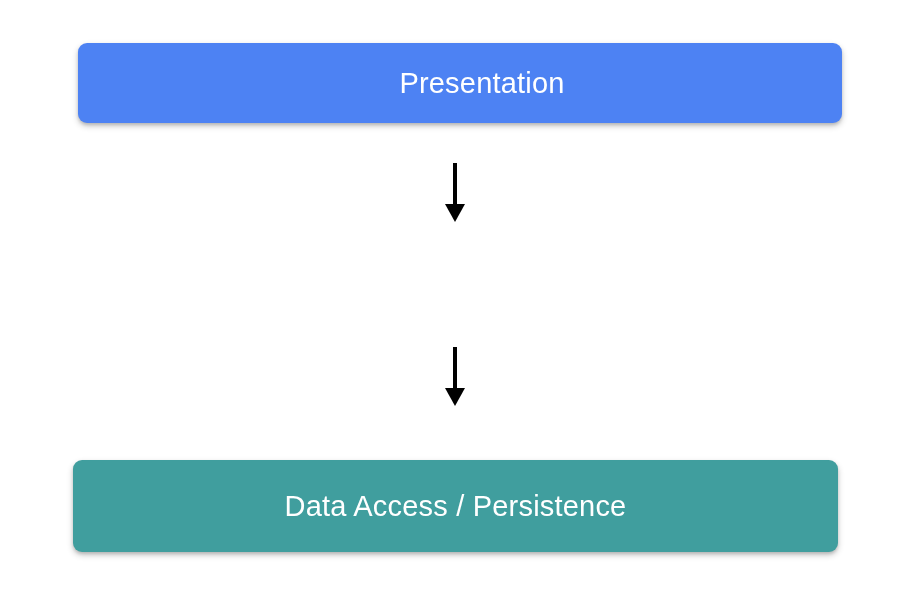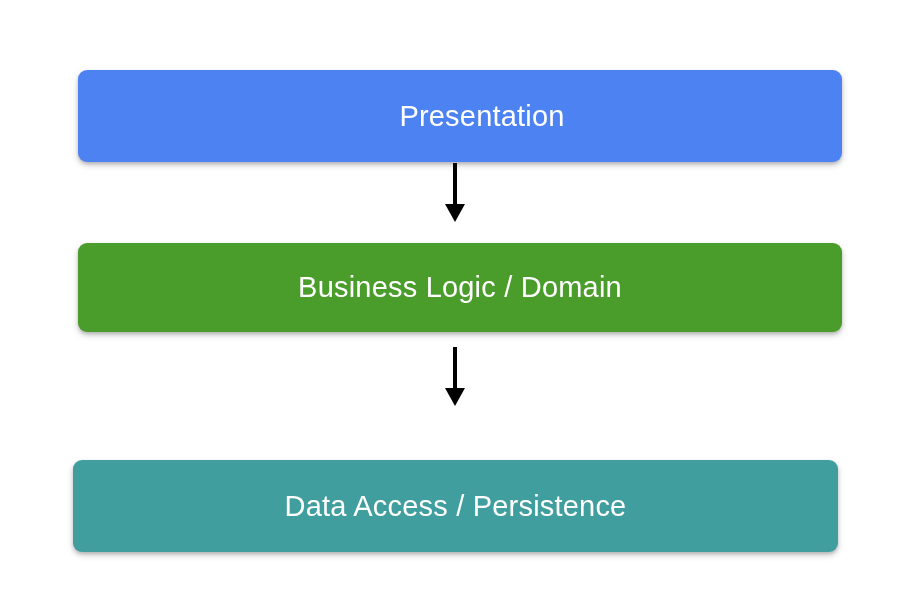--- a/index.html
+++ b/index.html
@@ -38,23 +38,23 @@
     font-weight: 400;
     letter-spacing: 0.2px;
     line-height: 1;
     white-space: nowrap;
     text-align: center;
   }
 
   
   #box-presentation {
     left: 78px;
-    top: 70px;
+    top: 43px;
     width: 764px;
-    height: 92px;
+    height: 80px;
     padding-left: 44px;
   }
   #box-business-logic {
     left: 78px;
     top: 243px;
     width: 764px;
     height: 89px;
   }
   #box-data-access {
     left: 73px;
@@ -88,23 +88,20 @@
 
   <div class="layer-box" id="box-presentation" style="background:#4d82f3;">
     <span class="layer-label">Presentation</span>
   </div>
 
   <svg class="connector" id="connector-1" viewBox="0 0 60 70" width="60" height="70">
     <line x1="30" y1="3" x2="30" y2="46" stroke="#000000" stroke-width="4"></line>
     <polygon points="20,44 40,44 30,62" fill="#000000"></polygon>
   </svg>
 
-  <div class="layer-box" id="box-business-logic" style="background:#4a9c2b;">
-    <span class="layer-label">Business Logic / Domain</span>
-  </div>
 
   <svg class="connector" id="connector-2" viewBox="0 0 60 70" width="60" height="70">
     <line x1="30" y1="4" x2="30" y2="47" stroke="#000000" stroke-width="4"></line>
     <polygon points="20,45 40,45 30,63" fill="#000000"></polygon>
   </svg>
 
   <div class="layer-box" id="box-data-access" style="background:#409e9e;margin-top:36px;">
     <span class="layer-label">Data Access / Persistence</span>
   </div>
 

